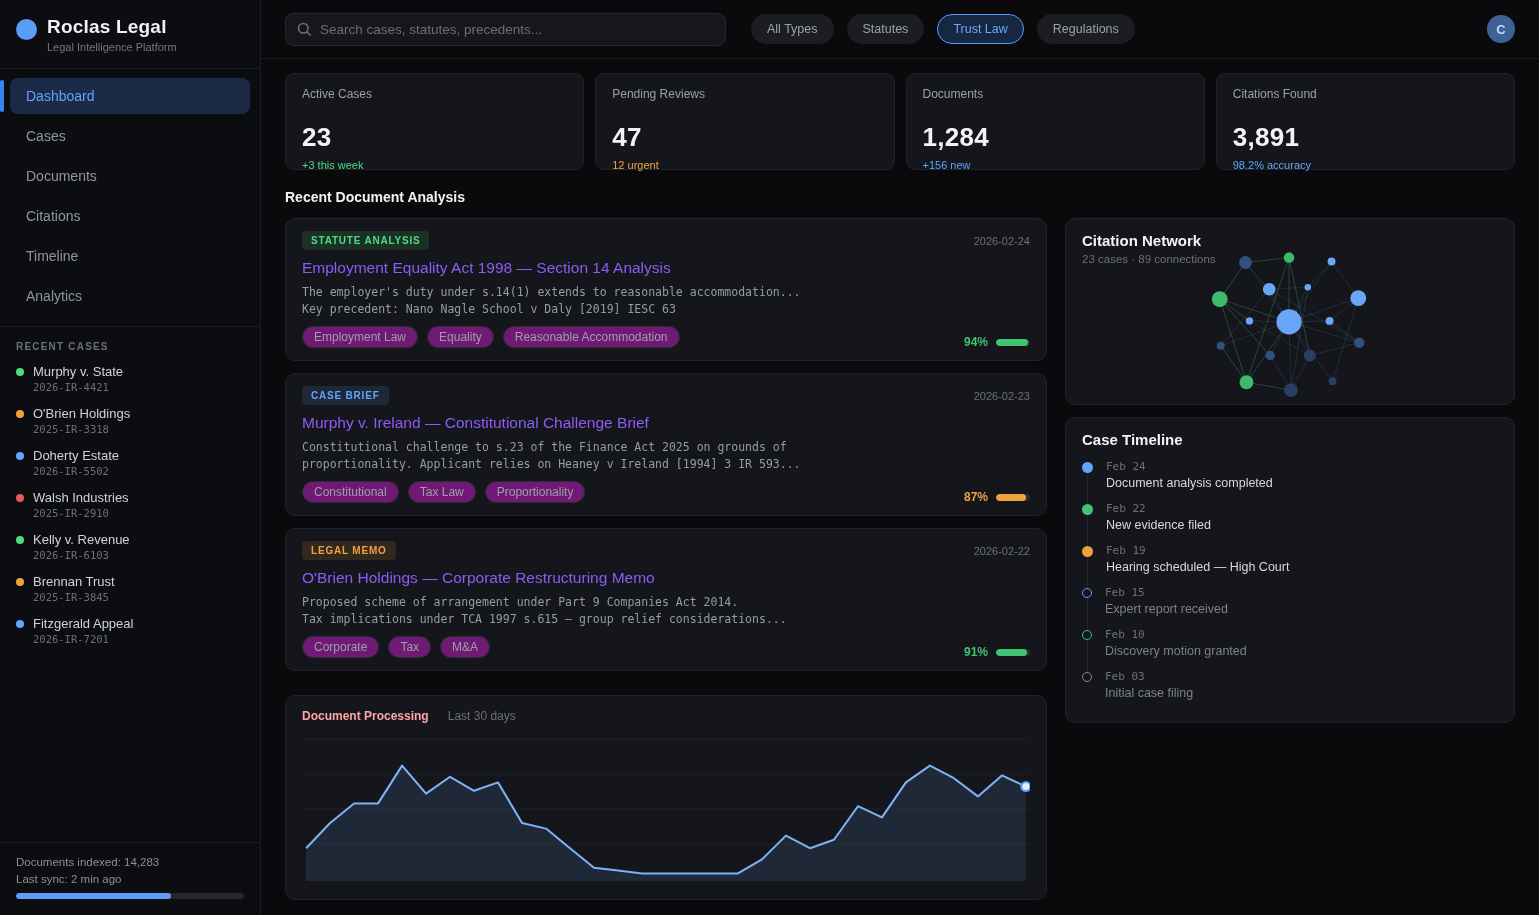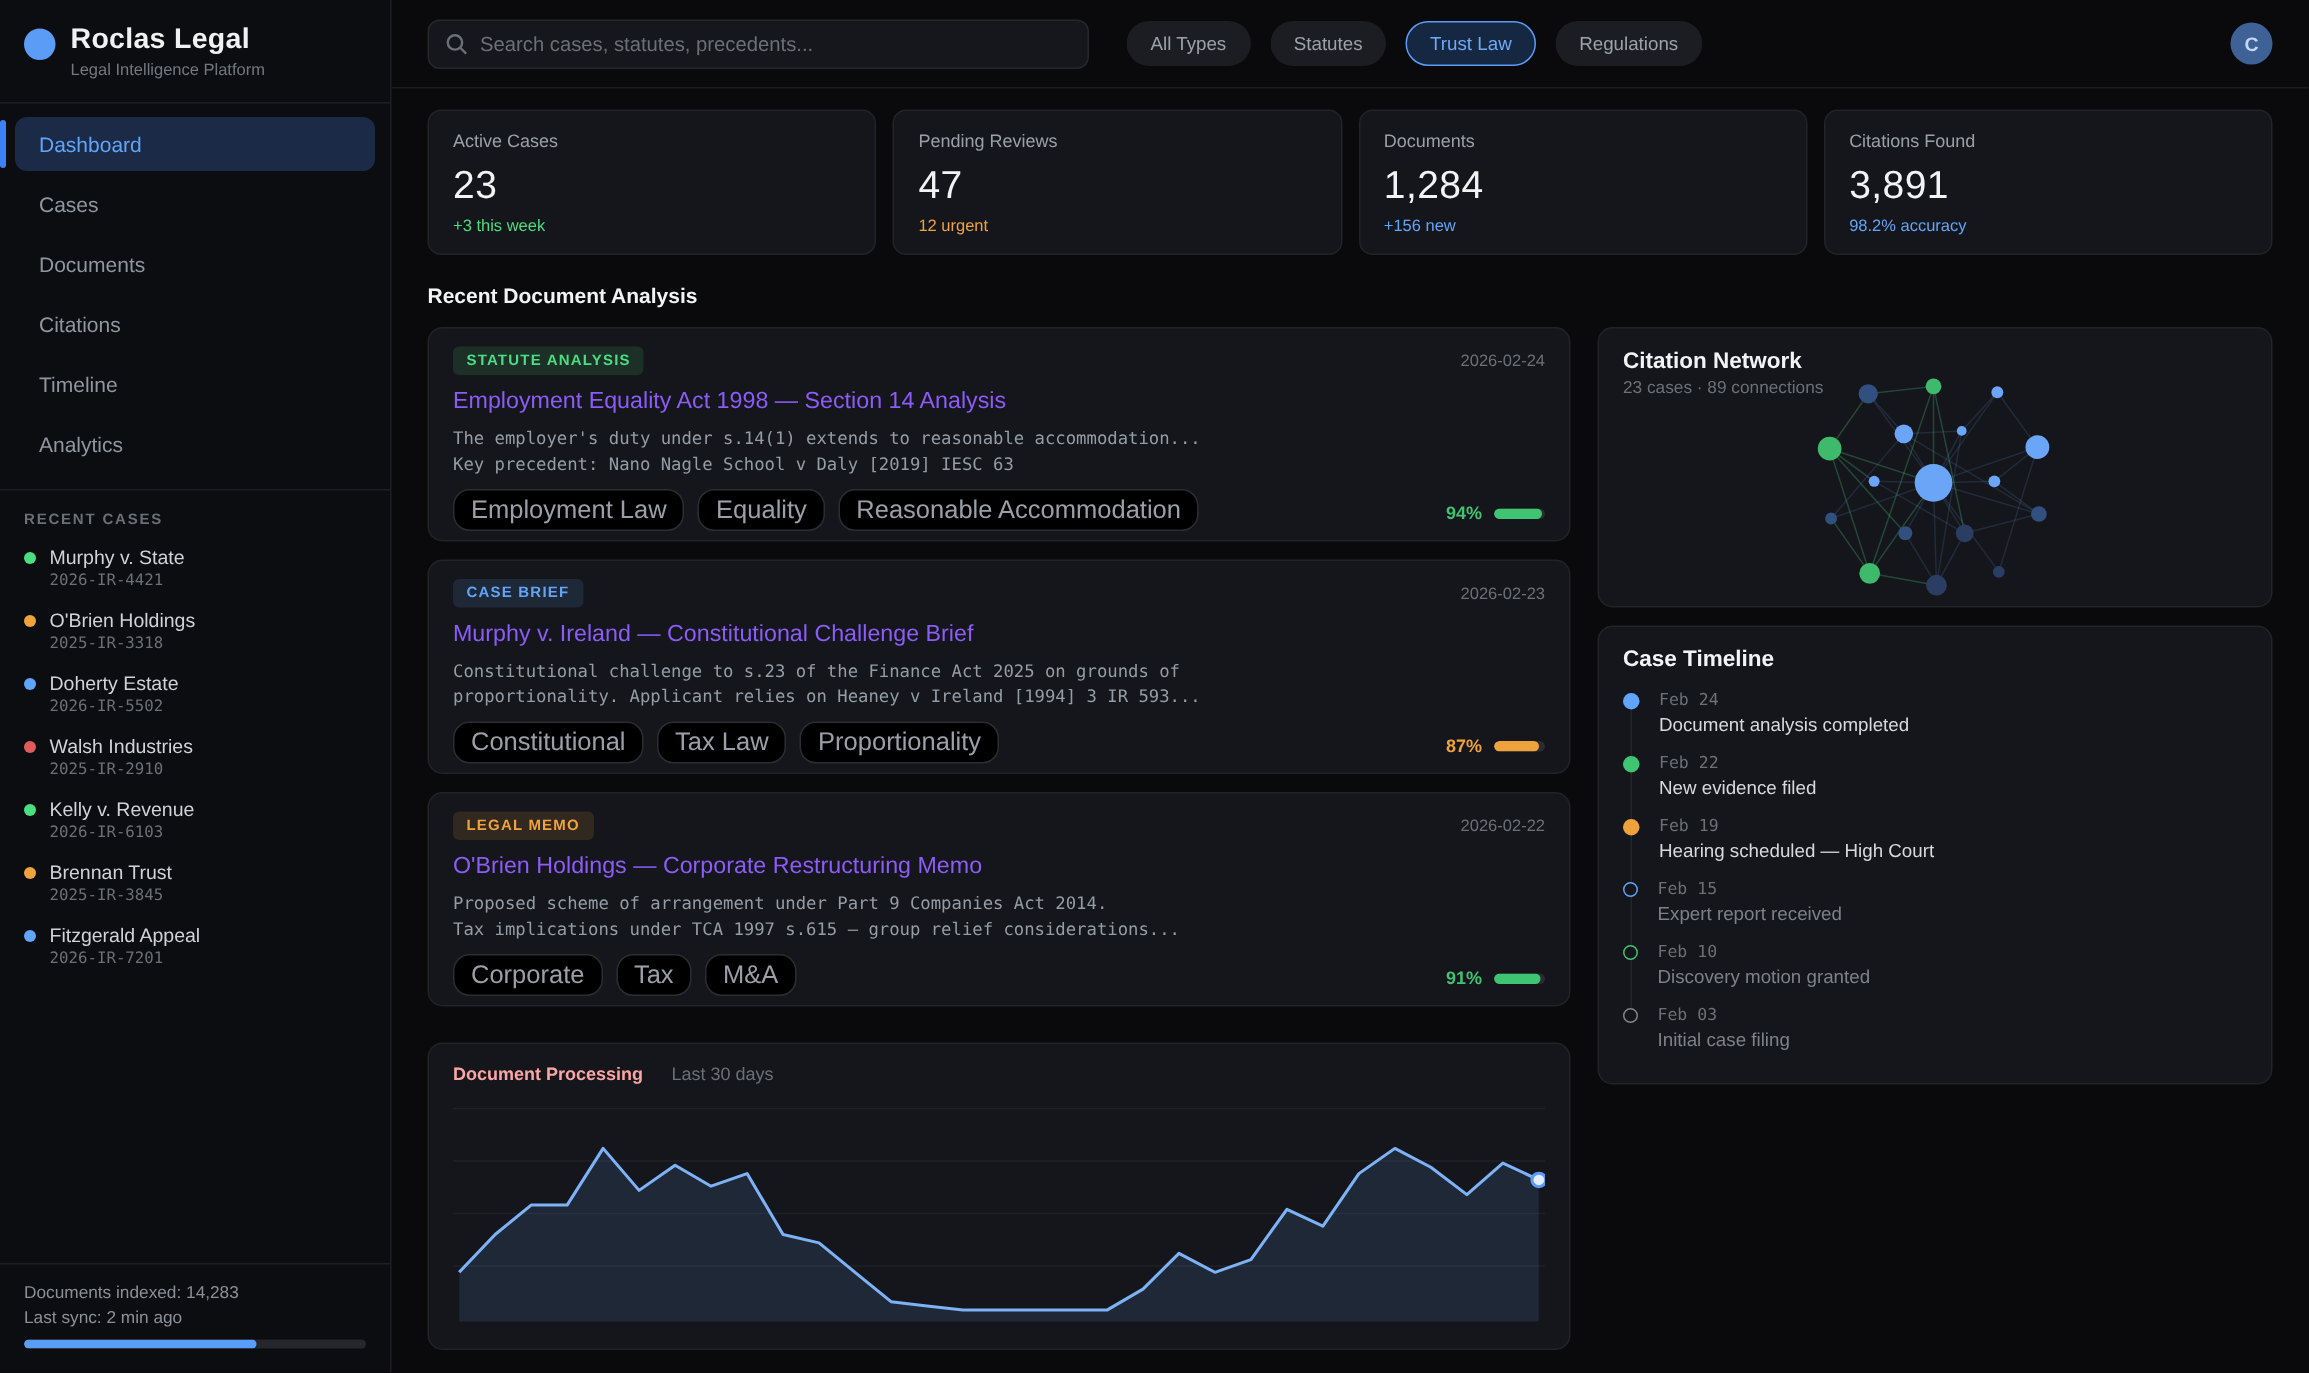--- a/index.html
+++ b/index.html
@@ -62,36 +62,36 @@
   .avatar {
     margin-left:auto; width:28px; height:28px; border-radius:50%; background:#3e6296;
     color:#c3d8f6; font-size:13px; font-weight:bold; display:flex; align-items:center; justify-content:center; cursor:pointer;
   }
 
   .content { flex:1; padding:14px 24px 24px; overflow:hidden; }
 
   .stats-row { display:grid; grid-template-columns:repeat(4,1fr); gap:11px; }
   .stat-card { background:#15161b; border:1px solid #222329; border-radius:9px; padding:13px 16px; height:97px; }
   .stat-label { font-size:12px; color:#9aa0a9; }
-  .stat-value { font-size:26px; font-weight:normal; color:#f2f3f5; margin-top:7px; letter-spacing:.3px; }
+  .stat-value { font-size:26px; font-weight:bold; color:#f2f3f5; margin-top:21px; letter-spacing:.3px; }
   .stat-delta { font-size:11px; margin-top:6px; }
 
   .section-title { font-size:14px; font-weight:bold; color:#f2f3f5; margin:19px 0 13px; }
 
   .columns { display:grid; grid-template-columns:1fr 450px; gap:18px; align-items:start; }
   .left-col { display:flex; flex-direction:column; gap:24px; min-width:0; }
 
   .doc-card { position:relative; background:#15161b; border:1px solid #222329; border-radius:10px; padding:12px 16px 12px; height:143px; cursor:pointer; }
   .doc-top { display:flex; justify-content:space-between; align-items:center; }
   .doc-badge { font-size:10px; font-weight:bold; letter-spacing:.8px; padding:4px 9px; border-radius:4px; }
   .doc-date { font-size:11px; color:#6b7078; }
   .doc-title { font-size:15.5px; font-weight:normal; color:#8b5cf6; margin-top:9px; }
   .doc-body { margin-top:7px; font-family:"DejaVu Sans Mono", monospace; font-size:11.5px; color:#949ca6; line-height:1.45; }
   .doc-tags { display:flex; gap:9px; margin-top:9px; }
-  .doc-tag { font-size:17px; color:#9ba0a8; border:1px solid #2c2d33; background:#000000; border-radius:11px; padding:3px 11px; }
+  .doc-tag { font-size:12px; color:#9ba0a8; border:1px solid #2c2d33; background:#701a75; border-radius:11px; padding:3px 11px; }
   .confidence { position:absolute; right:16px; bottom:11px; display:flex; align-items:center; gap:8px; }
   .conf-value { font-size:12px; font-weight:bold; }
   .conf-track { width:34px; height:7px; border-radius:4px; background:#2a2c32; overflow:hidden; }
   .conf-fill { height:100%; border-radius:4px; }
 
   .chart-card { background:#15161b; border:1px solid #222329; border-radius:10px; padding:13px 16px 10px; }
   .chart-head { display:flex; align-items:baseline; gap:19px; }
   .chart-title { font-size:12px; font-weight:bold; color:#fca5a5; }
   .chart-sub { font-size:12px; color:#6b7078; }
   .chart-svg { display:block; width:100%; height:160px; margin-top:6px; }

